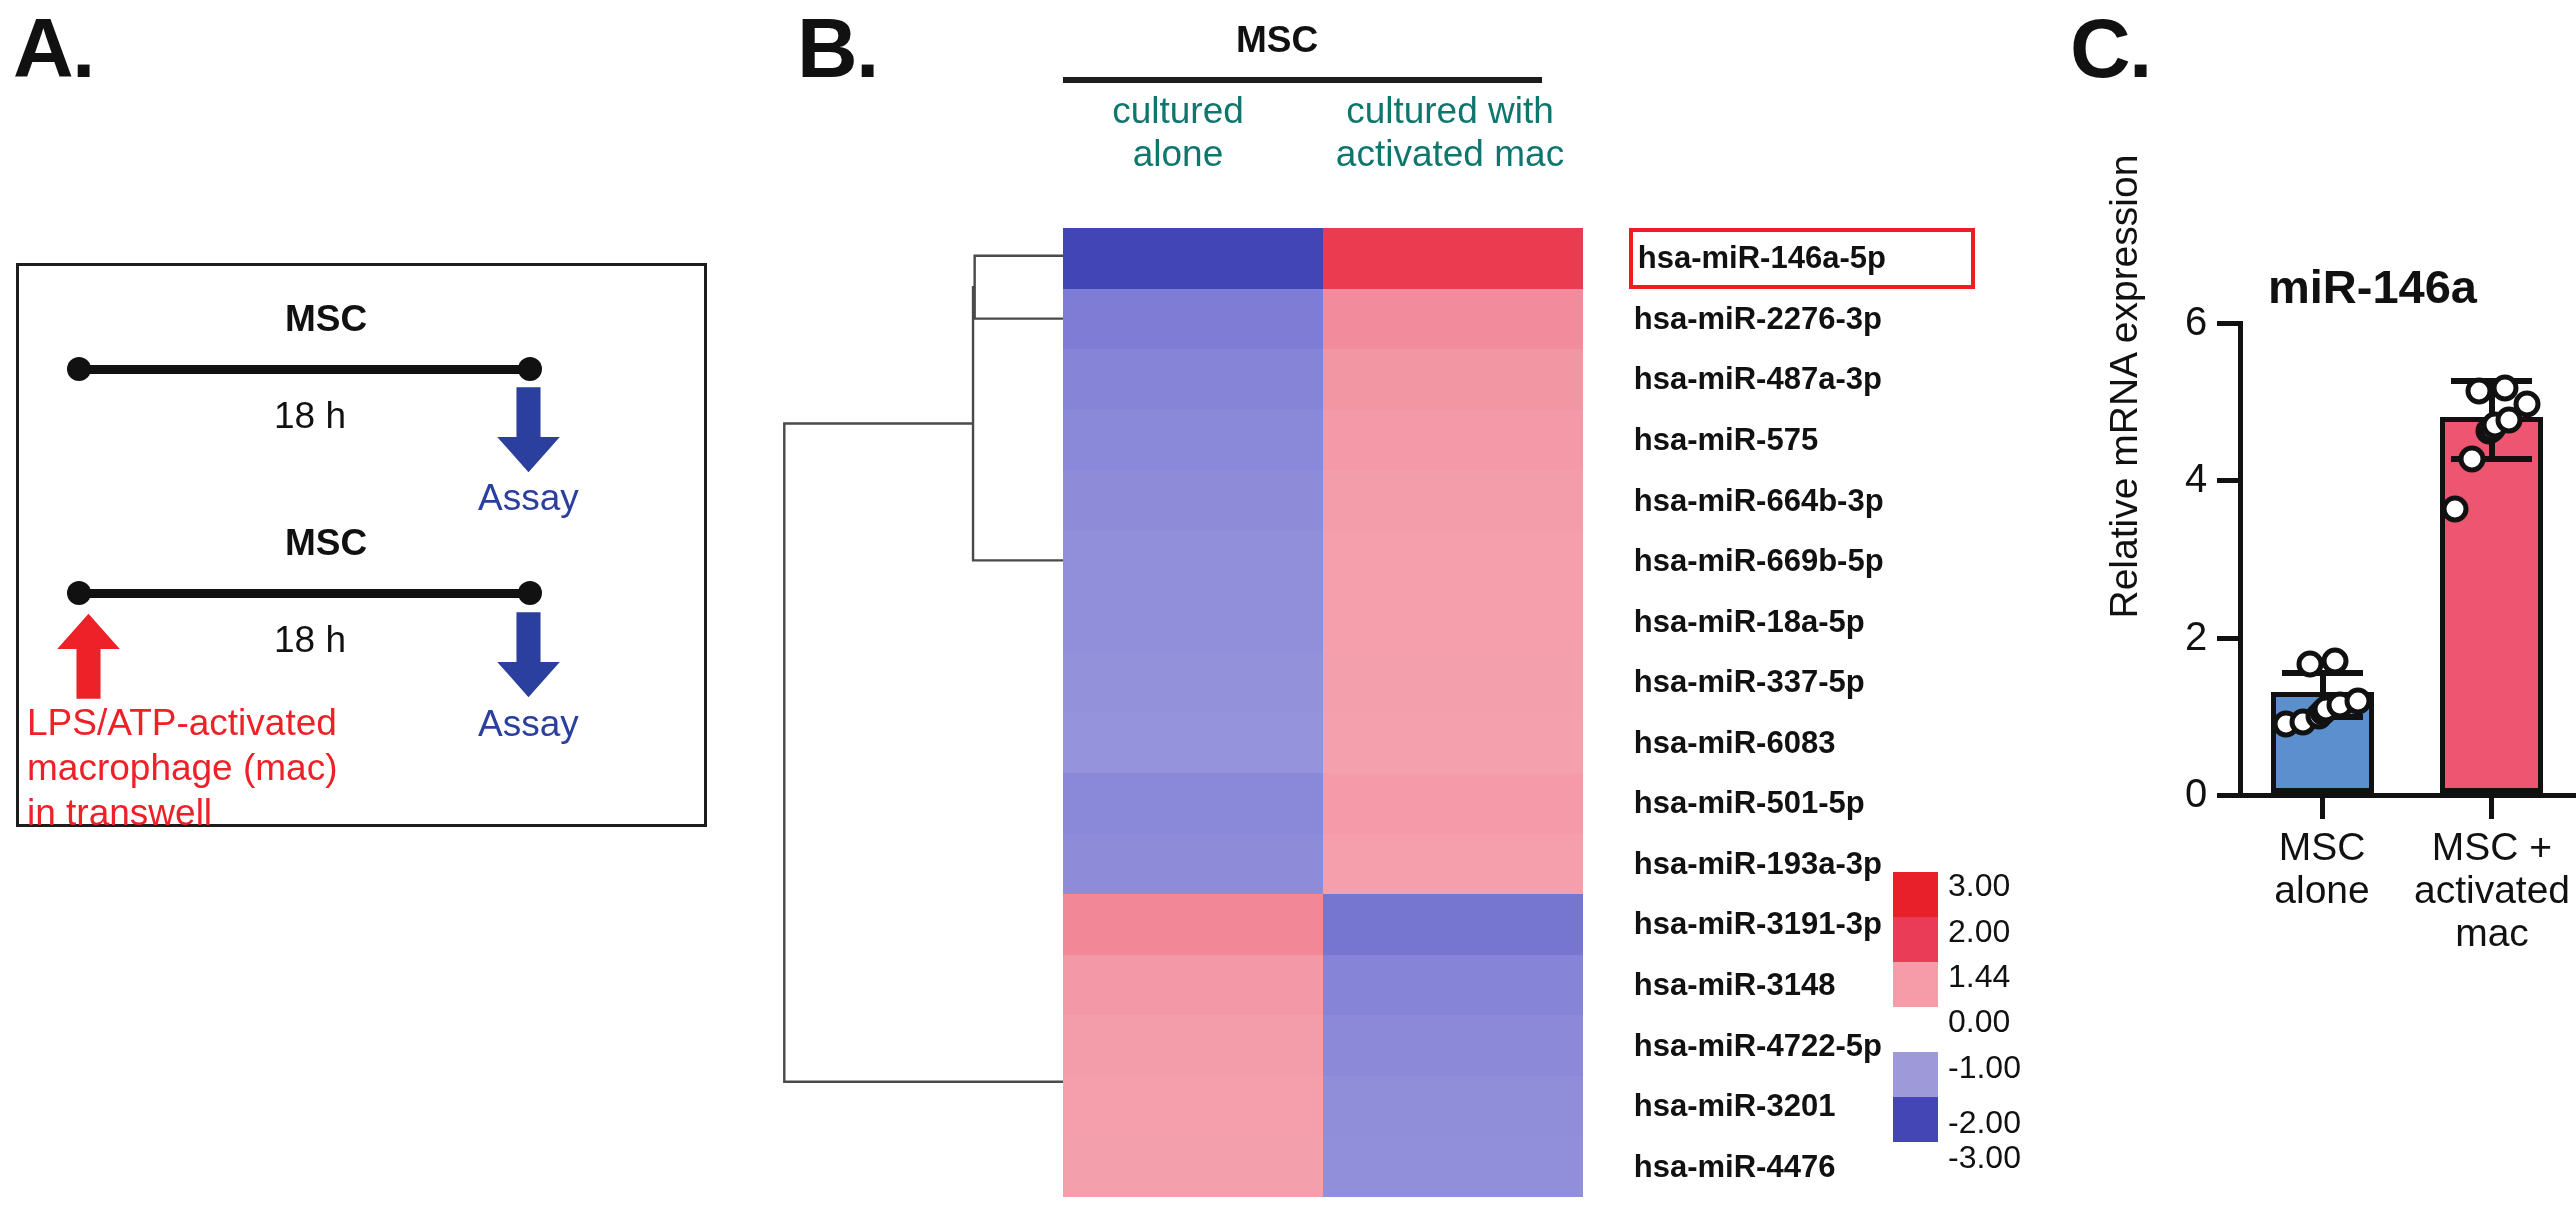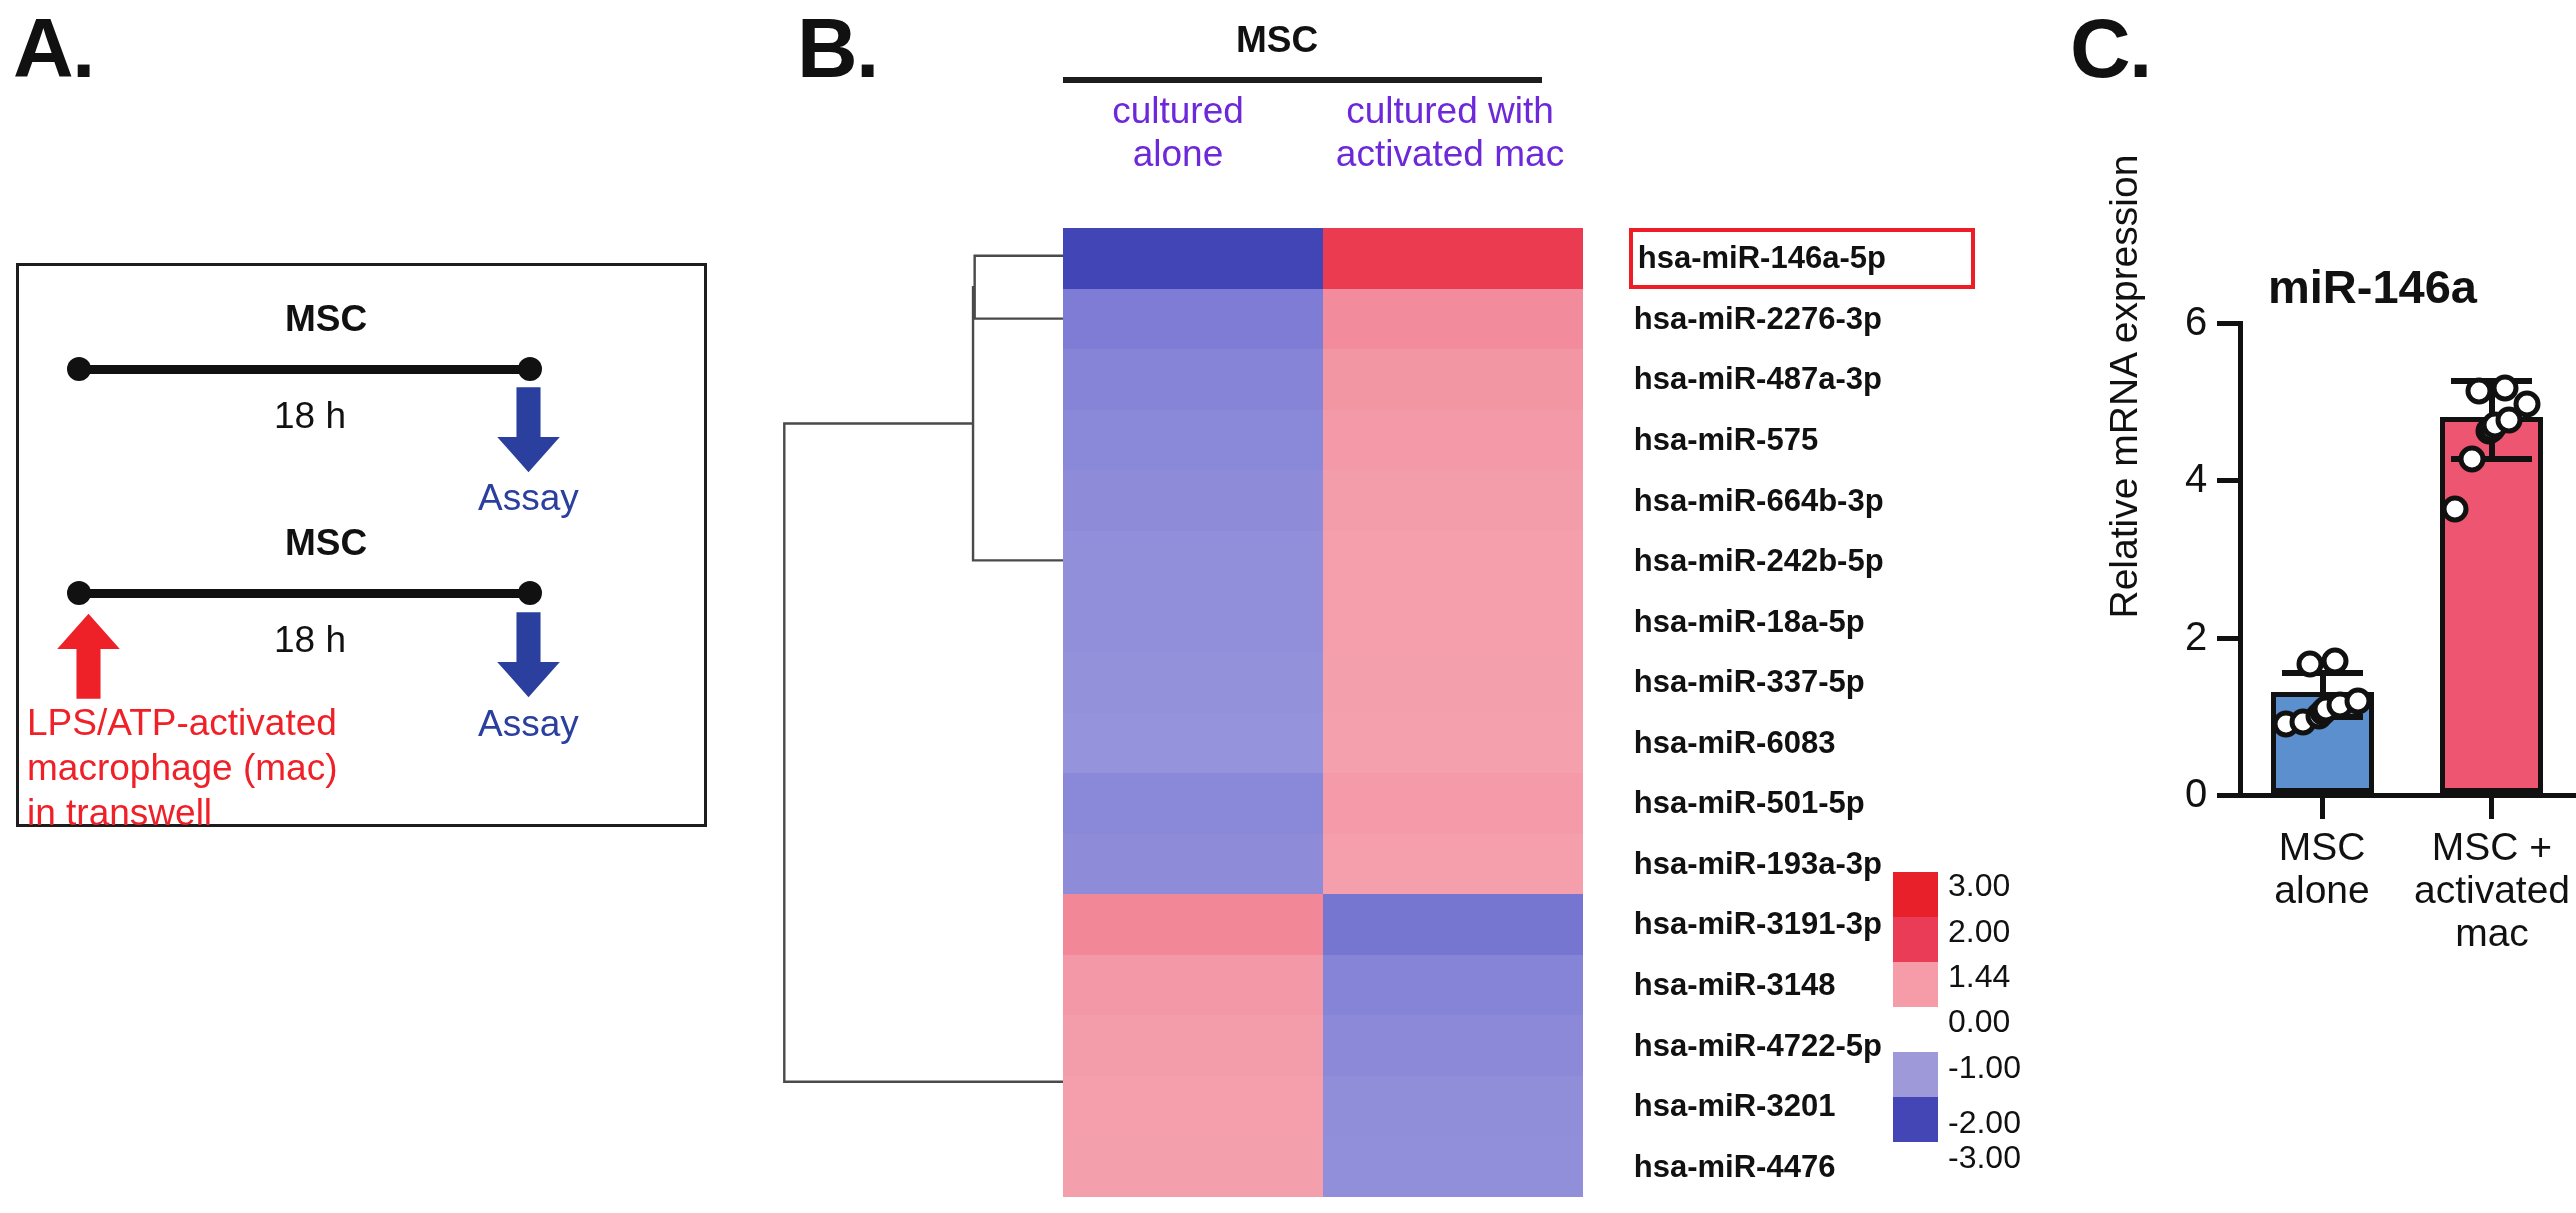--- a/index.html
+++ b/index.html
@@ -100,21 +100,21 @@
     top: 77px;
     width: 479px;
     height: 5.6px;
     background: #1d1d1d;
   }
   .col-header {
     position: absolute;
     top: 90px;
     font-size: 37px;
     line-height: 1.16;
-    color: #6d28d9;
+    color: #0f766e;
     text-align: center;
   }
   #col-header-1 { left: 284px; width: 242px; }
   #col-header-2 { left: 532px; width: 290px; }
 
   #dendrogram { position: absolute; left: 0px; top: 226px; width: 292px; height: 975px; }
 
   #heatmap-grid {
     position: absolute;
     left: 290px;
@@ -370,21 +370,21 @@
       <div class="hm-cell" title="hsa-miR-4476 / cultured alone = 0.98" style="background: rgb(244, 160, 172);"></div>
       <div class="hm-cell" title="hsa-miR-4476 / cultured with activated mac = -1" style="background: rgb(145, 143, 218);"></div>
     </div>
 
   <div id="row-labels" style="grid-template-rows: repeat(16, 1fr);">
       <div class="row-label highlighted" style="border-color: rgb(238, 28, 37);">hsa-miR-146a-5p</div>
       <div class="row-label">hsa-miR-2276-3p</div>
       <div class="row-label">hsa-miR-487a-3p</div>
       <div class="row-label">hsa-miR-575</div>
       <div class="row-label">hsa-miR-664b-3p</div>
-      <div class="row-label">hsa-miR-242b-5p</div>
+      <div class="row-label">hsa-miR-669b-5p</div>
       <div class="row-label">hsa-miR-18a-5p</div>
       <div class="row-label">hsa-miR-337-5p</div>
       <div class="row-label">hsa-miR-6083</div>
       <div class="row-label">hsa-miR-501-5p</div>
       <div class="row-label">hsa-miR-193a-3p</div>
       <div class="row-label">hsa-miR-3191-3p</div>
       <div class="row-label">hsa-miR-3148</div>
       <div class="row-label">hsa-miR-4722-5p</div>
       <div class="row-label">hsa-miR-3201</div>
       <div class="row-label">hsa-miR-4476</div>

